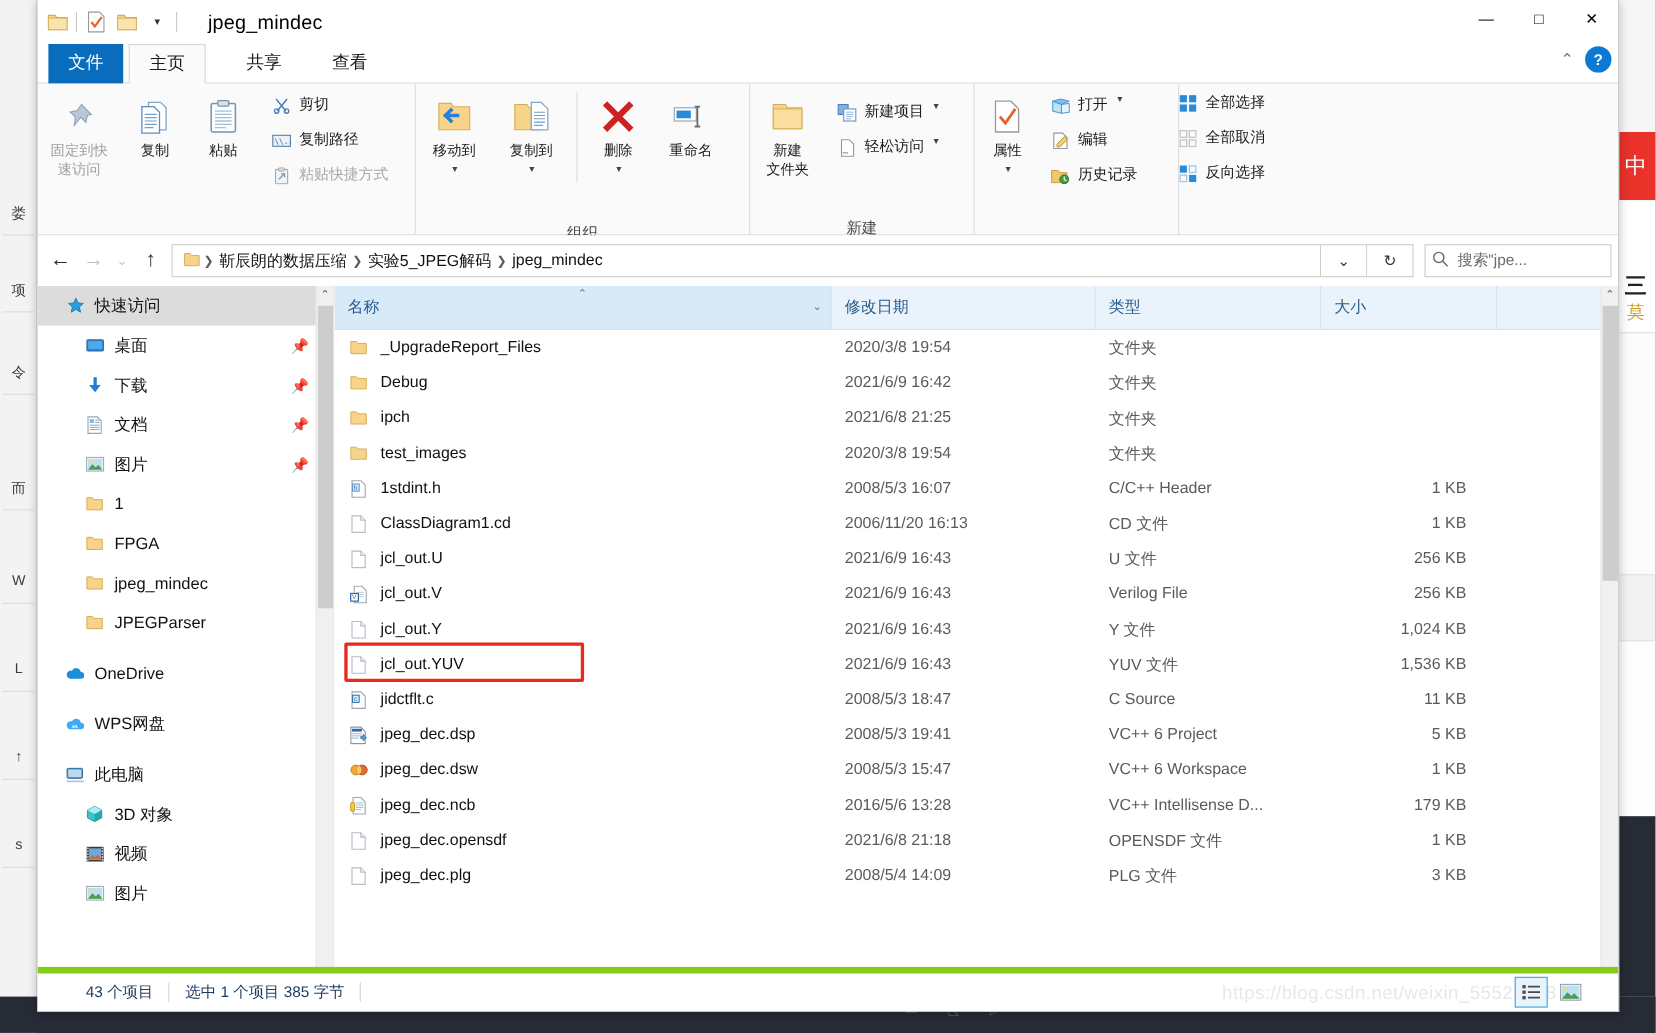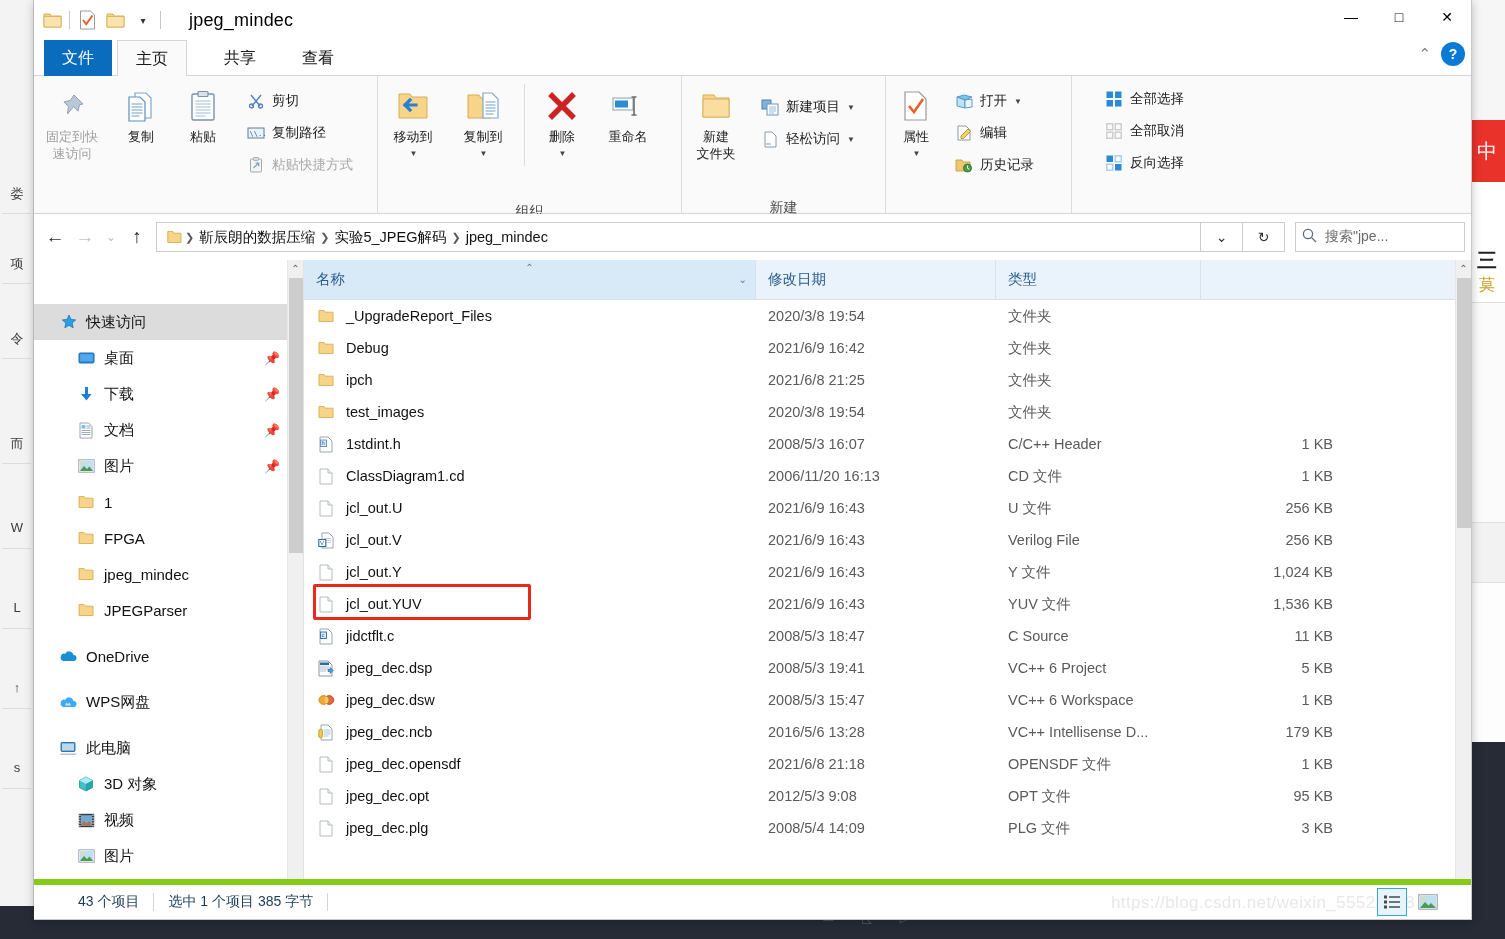--- a/index.html
+++ b/index.html
@@ -102,21 +102,21 @@
   }
   .bigbtn {
     width:auto; min-width:56px; padding:0 6px;
     display:flex; flex-direction:column; align-items:center;
     font-size:13px; color:#1a1a1a; text-align:center; line-height:17px;
   }
   .bigbtn .bi { height:44px; display:flex; align-items:center; justify-content:center; }
   .bigbtn.dim { color:#a0a0a0; }
   .smallcol { display:flex; flex-direction:column; gap:2px; padding-top:2px; }
   .smallbtn {
-    display:flex; align-items:center; gap:6px; height:30px;
+    display:flex; gap:6px; height:30px;
     font-size:13.5px; color:#1a1a1a; padding:0 4px; white-space:nowrap;
   }
   .smallbtn.dim { color:#a9a9a9; }
   .smallbtn .si { width:20px; height:20px; display:flex; align-items:center; justify-content:center; }
   .caret-d { font-size:8px; color:#444; margin-left:1px; }
 
   
   .addrrow {
     position:relative; height:46px; background:#ffffff;
     display:flex; align-items:center; padding:0 6px;
@@ -150,21 +150,21 @@
 
   
   .navpane {
     width:270px; background:#ffffff; border-right:1px solid #e2e2e2;
     position:relative; overflow:hidden;
   }
   .navitem {
     display:flex; align-items:center; height:36px; font-size:15px; color:#111;
     padding-left:24px; gap:8px; white-space:nowrap; position:relative;
   }
-  .navitem.sel { background:#dcdcdc;margin-top:44px; }
+  .navitem.sel { background:#dcdcdc; }
   .navitem .nico { width:20px; height:20px; display:flex; align-items:center; justify-content:center; flex:0 0 20px; }
   .navitem .pin { position:absolute; right:22px; color:#9a9a9a; font-size:13px; }
   .navitem.indent { padding-left:42px; }
   .navspacer { height:10px; }
   .navscroll {
     position:absolute; right:0; top:0; width:16px; height:100%;
     background:#f0f0f0; border-left:1px solid #e6e6e6;
   }
   .navscroll .arrow {
     height:17px; display:flex; align-items:center; justify-content:center;
@@ -527,21 +527,21 @@
                 <path d="M12.5 8.5v2.8l2 1" stroke="#fff" stroke-width="1" fill="none"></path>
               </svg>
             </span>
             <span>历史记录</span>
           </div>
         </div>
       </div>
       <div class="glabel">打开</div>
     </div>
 
-    <div class="rgroup" style="left:1058px;width:160px;border-right:none;">
+    <div class="rgroup" style="left:1024px;width:160px;border-right:none;">
       <div class="gbody" style="padding-top:6px;">
         <div class="smallcol" style="margin-left:8px;">
           <div class="smallbtn">
             <span class="si">
               <svg width="16" height="16" viewBox="0 0 16 16">
                 <rect x="0.5" y="0.5" width="6.5" height="6.5" fill="#2a8ad6"></rect>
                 <rect x="9" y="0.5" width="6.5" height="6.5" fill="#2a8ad6"></rect>
                 <rect x="0.5" y="9" width="6.5" height="6.5" fill="#2a8ad6"></rect>
                 <rect x="9" y="9" width="6.5" height="6.5" fill="#2a8ad6"></rect>
               </svg>
@@ -801,20 +801,23 @@
           <span class="sortmark">⌃</span>
           <span>名称</span>
           <span class="hdrop">⌄</span>
         </div>
         <div class="ch" style="width:240px;">
           <span>修改日期</span>
         </div>
         <div class="ch" style="width:205px;">
           <span>类型</span>
         </div>
+        <div class="ch" style="width:160px;">
+          <span>大小</span>
+        </div>
         <div class="ch" style="flex:1;border-right:none;"></div>
       </div>
 
       <div class="rows">
 
         <div class="row">
           <div class="cell-name" style="width:452px;">
             <span class="fico">
               <svg width="16" height="14" viewBox="0 0 16 14">
                   <path d="M1 1.5h5l1.3 1.7H15v9.3H1z" fill="#f7d489" stroke="#d6ae54" stroke-width=".9"></path>
@@ -1042,34 +1045,20 @@
                   <path d="M9 1v4h4" fill="#eef1f4" stroke="#b4bcc4" stroke-width="1"></path>
                 </svg>
             </span>
             <span>jpeg_dec.opensdf</span>
           </div>
           <div class="cell-date" style="width:240px;">2021/6/8 21:18</div>
           <div class="cell-type" style="width:205px;">OPENSDF 文件</div>
           <div class="cell-size" style="width:160px;">1 KB</div>
         </div>
 
-        <div class="row">
-          <div class="cell-name" style="width:452px;">
-            <span class="fico">
-              <svg width="14" height="17" viewBox="0 0 14 17">
-                  <path d="M1 1h8l4 4v11H1z" fill="#fff" stroke="#b4bcc4" stroke-width="1"></path>
-                  <path d="M9 1v4h4" fill="#eef1f4" stroke="#b4bcc4" stroke-width="1"></path>
-                </svg>
-            </span>
-            <span>jpeg_dec.opt</span>
-          </div>
-          <div class="cell-date" style="width:240px;">2012/5/3 9:08</div>
-          <div class="cell-type" style="width:205px;">OPT 文件</div>
-          <div class="cell-size" style="width:160px;">95 KB</div>
-        </div>
 
         <div class="row">
           <div class="cell-name" style="width:452px;">
             <span class="fico">
               <svg width="14" height="17" viewBox="0 0 14 17">
                   <path d="M1 1h8l4 4v11H1z" fill="#fff" stroke="#b4bcc4" stroke-width="1"></path>
                   <path d="M9 1v4h4" fill="#eef1f4" stroke="#b4bcc4" stroke-width="1"></path>
                 </svg>
             </span>
             <span>jpeg_dec.plg</span>

